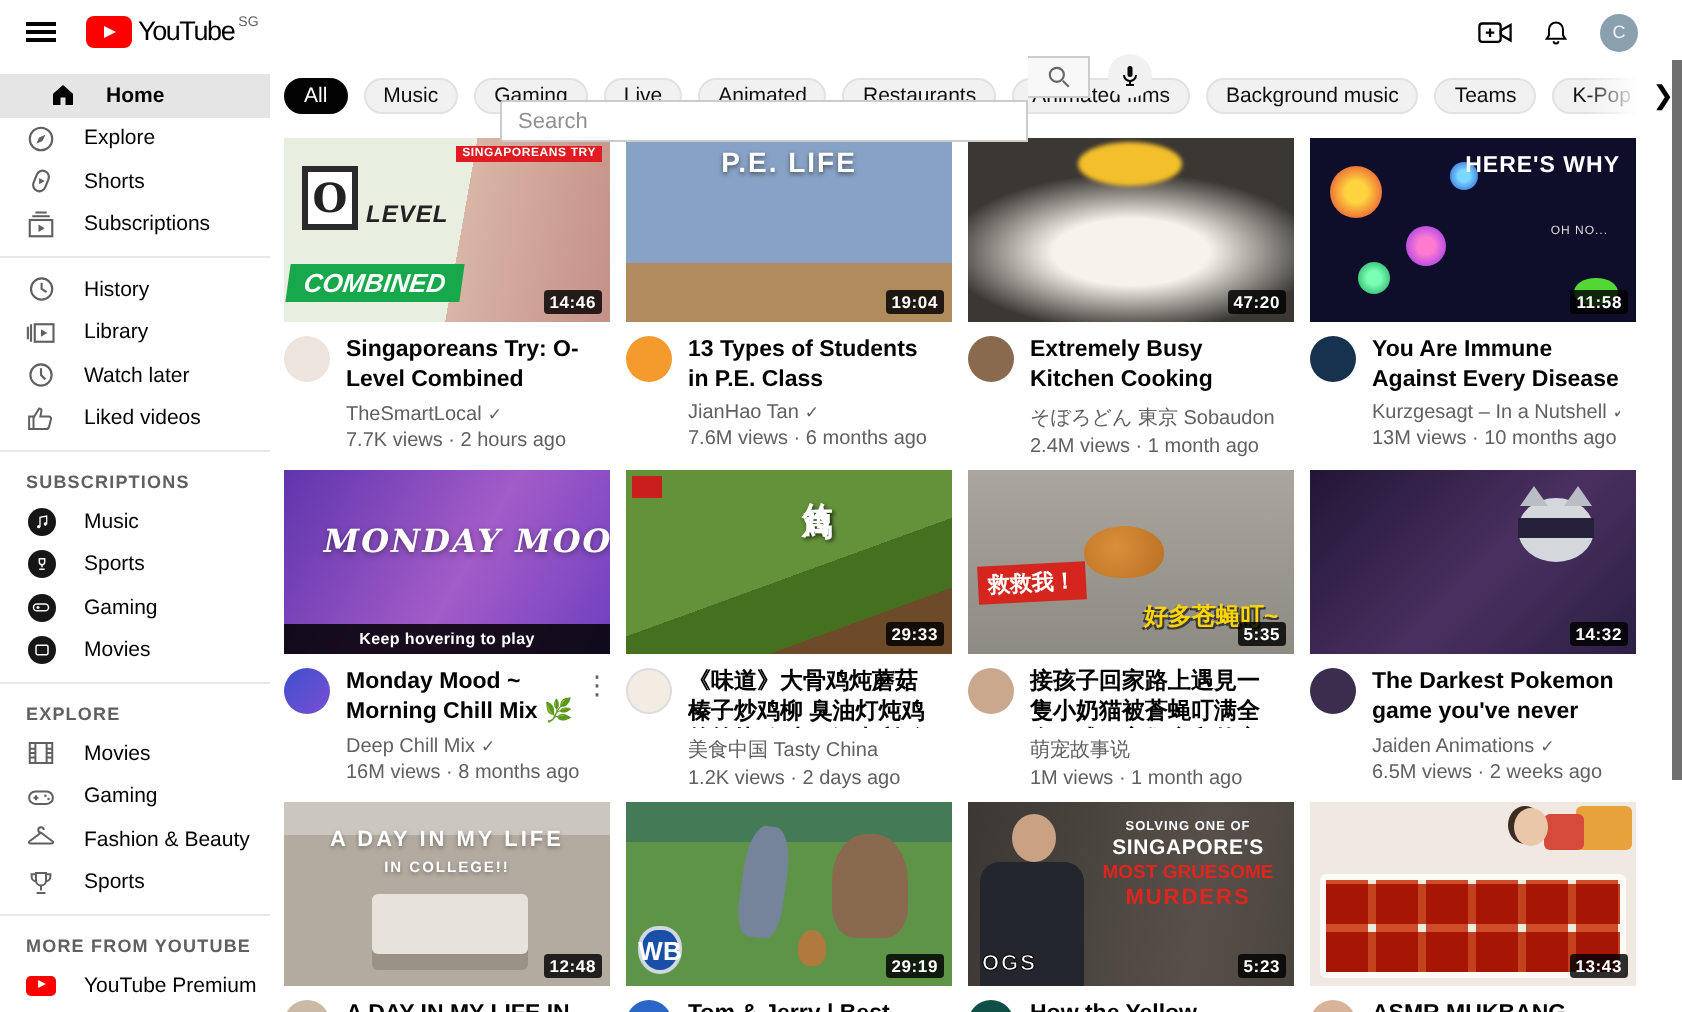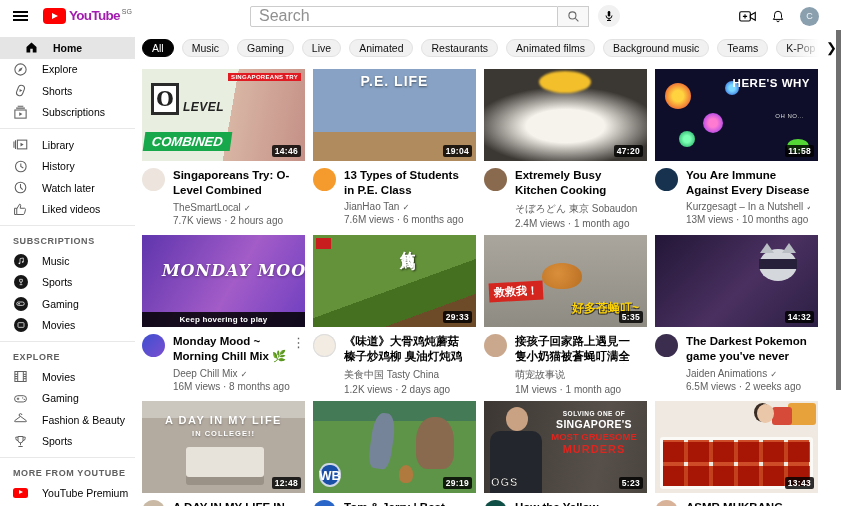--- a/index.html
+++ b/index.html
@@ -6,24 +6,24 @@
   html,body { width:841px; height:506px; overflow:hidden; background:#fff;
     font-family:"Liberation Sans", sans-serif; position:relative; }
 
   
   .masthead{position:absolute;top:0;left:0;width:841px;height:32px;background:#fff;z-index:30;display:flex;align-items:center;}
   .burger{margin-left:13px;width:15px;display:flex;flex-direction:column;gap:2.5px;cursor:pointer;}
   .burger span{display:block;height:1.5px;background:#030303;}
   .logo{display:flex;align-items:flex-start;margin-left:15px;cursor:pointer;}
   .logo-mark{width:23px;height:16px;background:#ff0000;border-radius:4px;position:relative;}
   .logo-mark::after{content:"";position:absolute;left:9px;top:4.5px;border-left:6px solid #fff;border-top:3.5px solid transparent;border-bottom:3.5px solid transparent;}
-  .logo-text{font-weight:bold;font-size:13.5px;letter-spacing:-0.7px;color:#a21caf;margin-left:3px;line-height:16px;}
+  .logo-text{font-weight:normal;font-size:13.5px;letter-spacing:-0.7px;color:#000000;margin-left:3px;line-height:16px;}
   .logo-region{font-size:7px;color:#606060;margin-left:2px;}
   .search{position:absolute;left:250px;top:5px;display:flex;align-items:center;}
-  .search input{width:308px;height:21px;border:1px solid #ccc;border-radius:2px 0 0 2px;padding:0 8px;font-size:16px;outline:none;color:#030303;font-family:"Liberation Sans",sans-serif;}
+  .search input{width:264px;height:21px;border:1px solid #ccc;border-radius:2px 0 0 2px;padding:0 8px;font-size:11px;outline:none;color:#030303;font-family:"Liberation Sans",sans-serif;margin-top:45px;}
   .search input::placeholder{color:#909090;}
   .search-btn{width:31px;height:21px;background:#f8f8f8;border:1px solid #ccc;border-left:none;display:flex;align-items:center;justify-content:center;cursor:pointer;}
   .mic-btn{margin-left:9px;width:22px;height:22px;border-radius:50%;background:#f1f1f1;display:flex;align-items:center;justify-content:center;cursor:pointer;border:none;}
   .top-right{position:absolute;right:22px;top:0;height:32px;display:flex;align-items:center;gap:15px;}
   .tr-icon{display:flex;align-items:center;cursor:pointer;}
   .avatar-btn{width:19px;height:19px;border-radius:50%;background:#8aa0af;color:#eef3f5;font-size:9px;display:flex;align-items:center;justify-content:center;cursor:pointer;}
 
   
   .scrollbar{position:absolute;right:0;top:30px;width:5px;height:360px;background:#6f6f6f;z-index:40;}
 
@@ -202,35 +202,35 @@
           <path d="M5 5h14M7.5 2h9"></path>
           <path d="M10 11.5v6l5-3z" fill="#606060" stroke="none"></path>
         </svg>
       </span>
     <span>Subscriptions</span>
   </div>
   <div class="s-div"></div>
   <div class="s-item">
     <span class="ic">
         <svg width="15" height="15" viewBox="0 0 24 24" stroke="#606060" fill="none" stroke-width="1.7">
+          <circle cx="12.5" cy="12" r="8.5"></circle>
+          <path d="M12.5 7v5l4 2.5"></path>
+        </svg>
+      </span>
+    <span>History</span>
+  </div>
+  <div class="s-item">
+    <span class="ic">
+        <svg width="15" height="15" viewBox="0 0 24 24" stroke="#606060" fill="none" stroke-width="1.7">
           <rect x="7" y="5" width="15" height="14"></rect>
           <path d="M4 5v14M1.5 7v10"></path>
           <path d="M12 9v6l5-3z" fill="#606060" stroke="none"></path>
         </svg>
       </span>
     <span>Library</span>
-  </div>
-  <div class="s-item">
-    <span class="ic">
-        <svg width="15" height="15" viewBox="0 0 24 24" stroke="#606060" fill="none" stroke-width="1.7">
-          <circle cx="12.5" cy="12" r="8.5"></circle>
-          <path d="M12.5 7v5l4 2.5"></path>
-        </svg>
-      </span>
-    <span>History</span>
   </div>
   <div class="s-item">
     <span class="ic">
         <svg width="15" height="15" viewBox="0 0 24 24" stroke="#606060" fill="none" stroke-width="1.7">
           <circle cx="12" cy="12" r="8.5"></circle>
           <path d="M12 6.5V12l3.5 3.5"></path>
         </svg>
       </span>
     <span>Watch later</span>
   </div>

